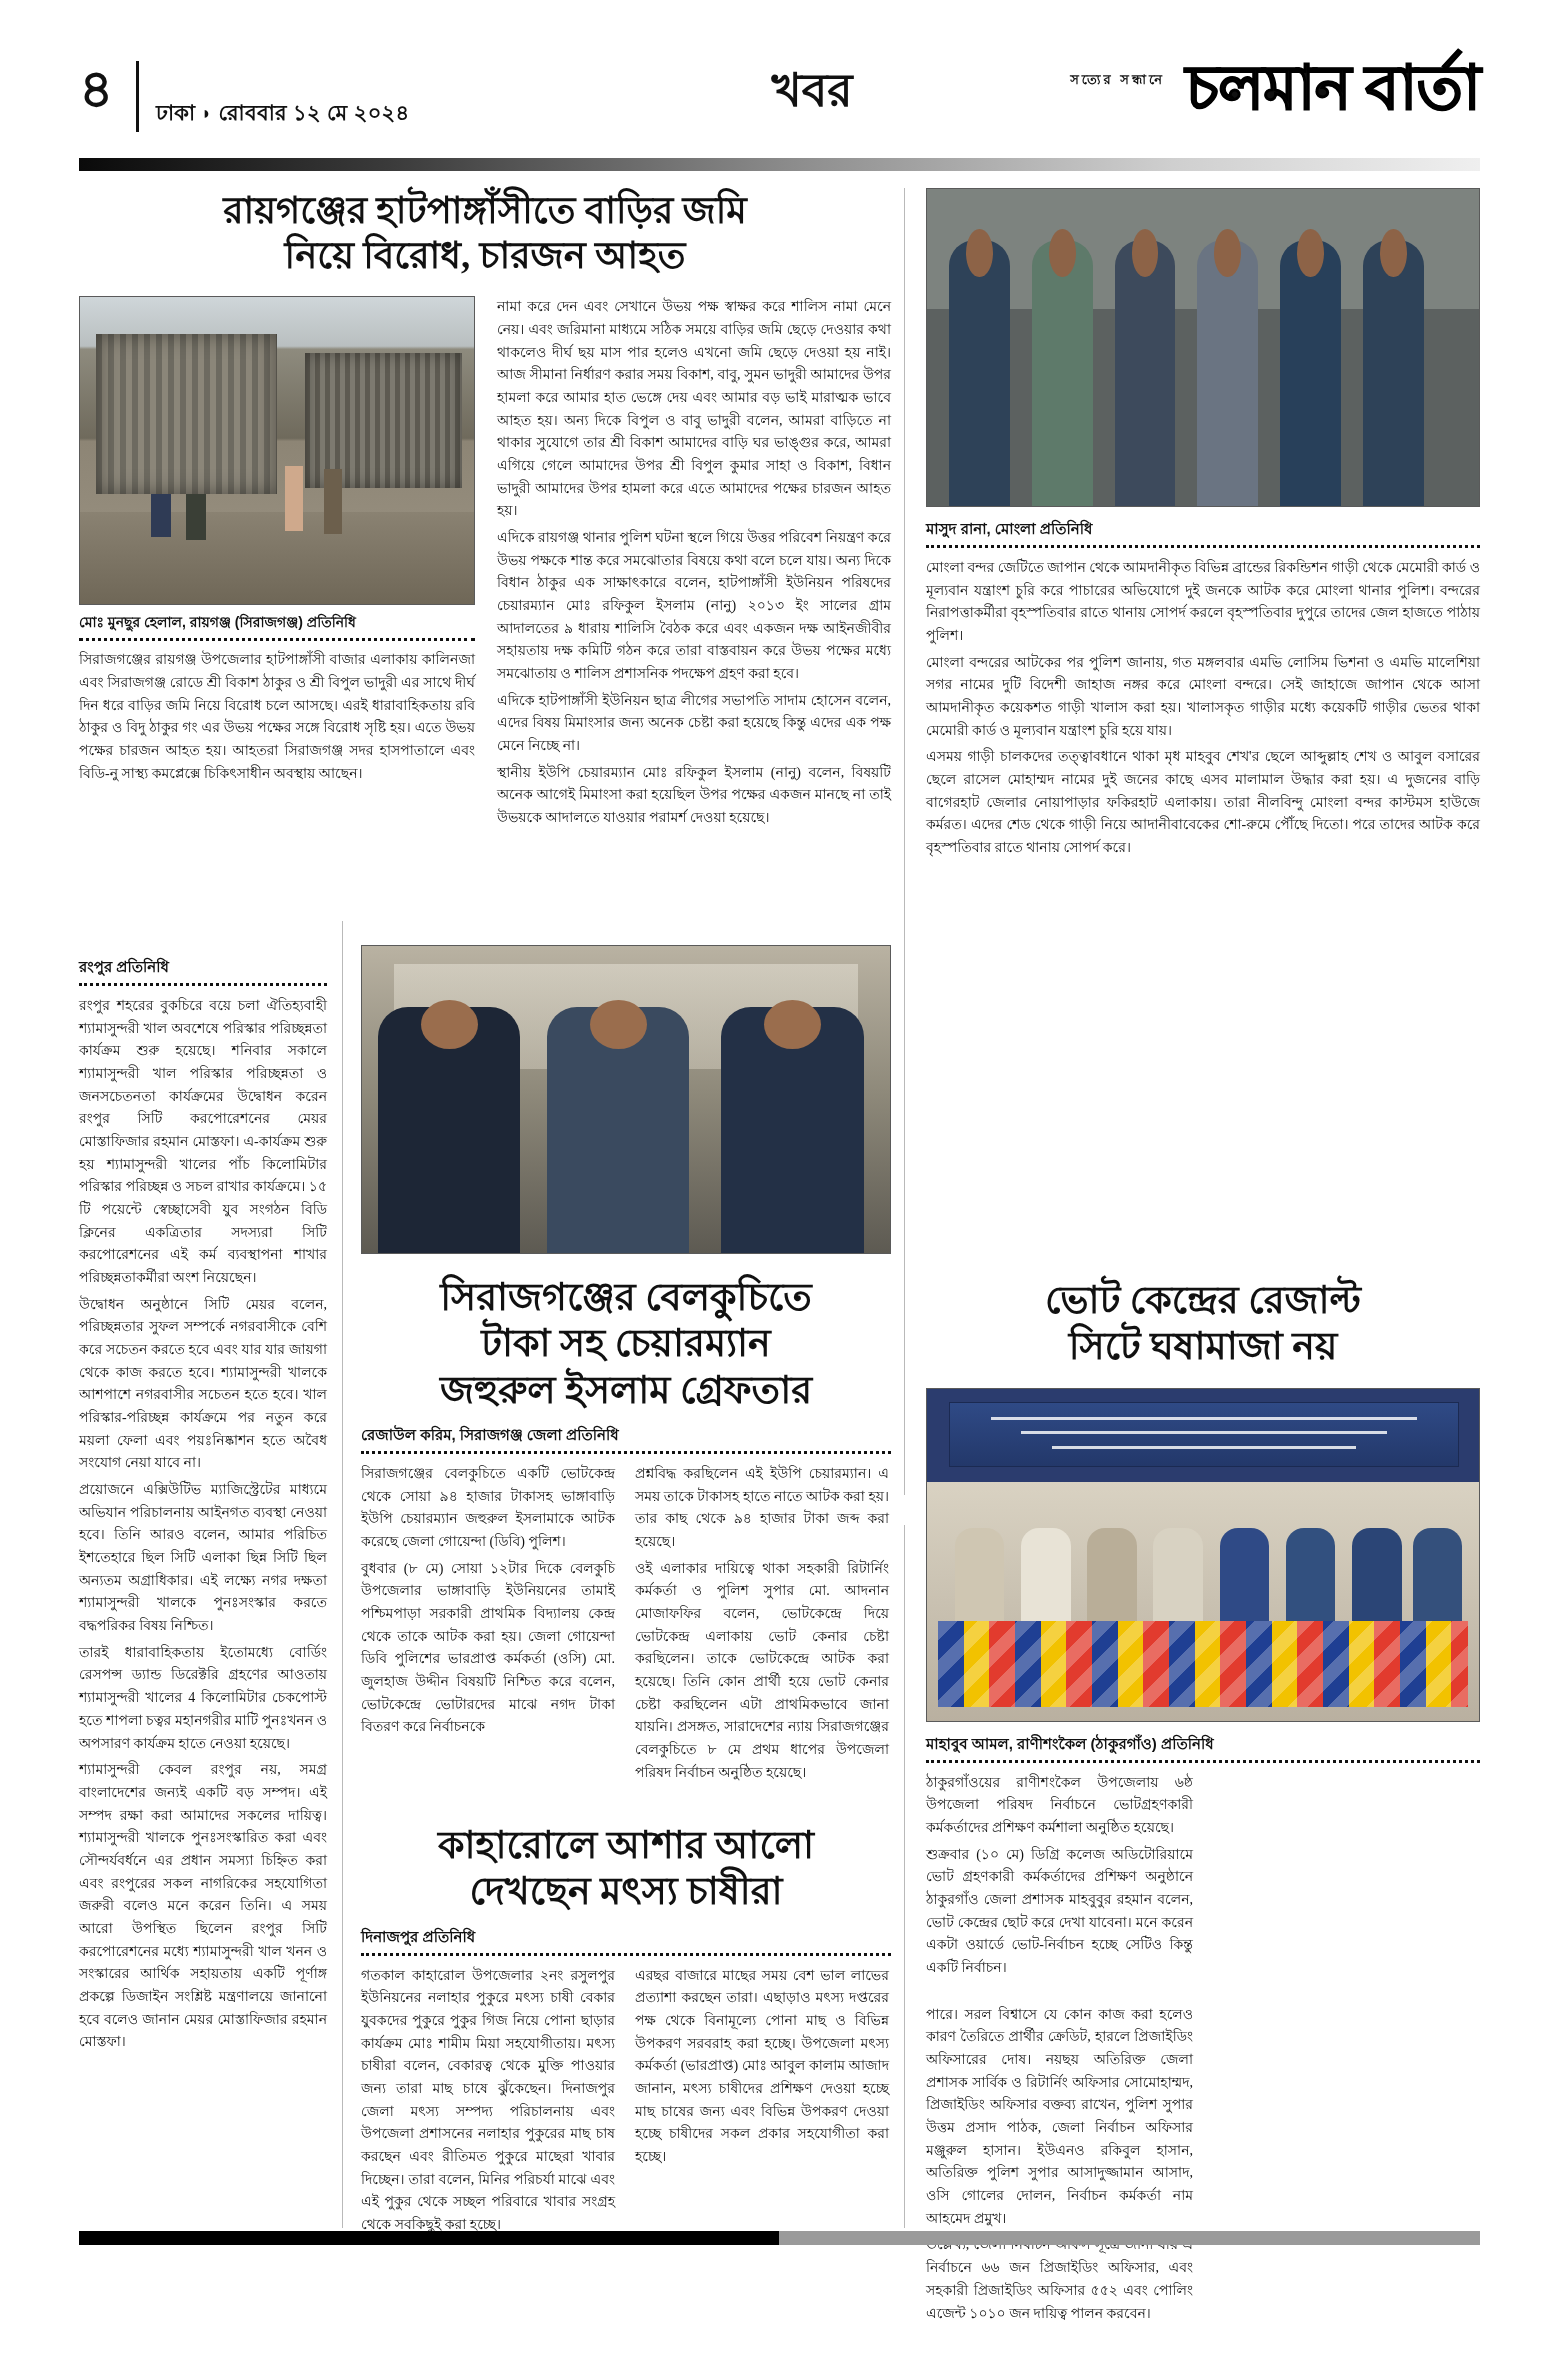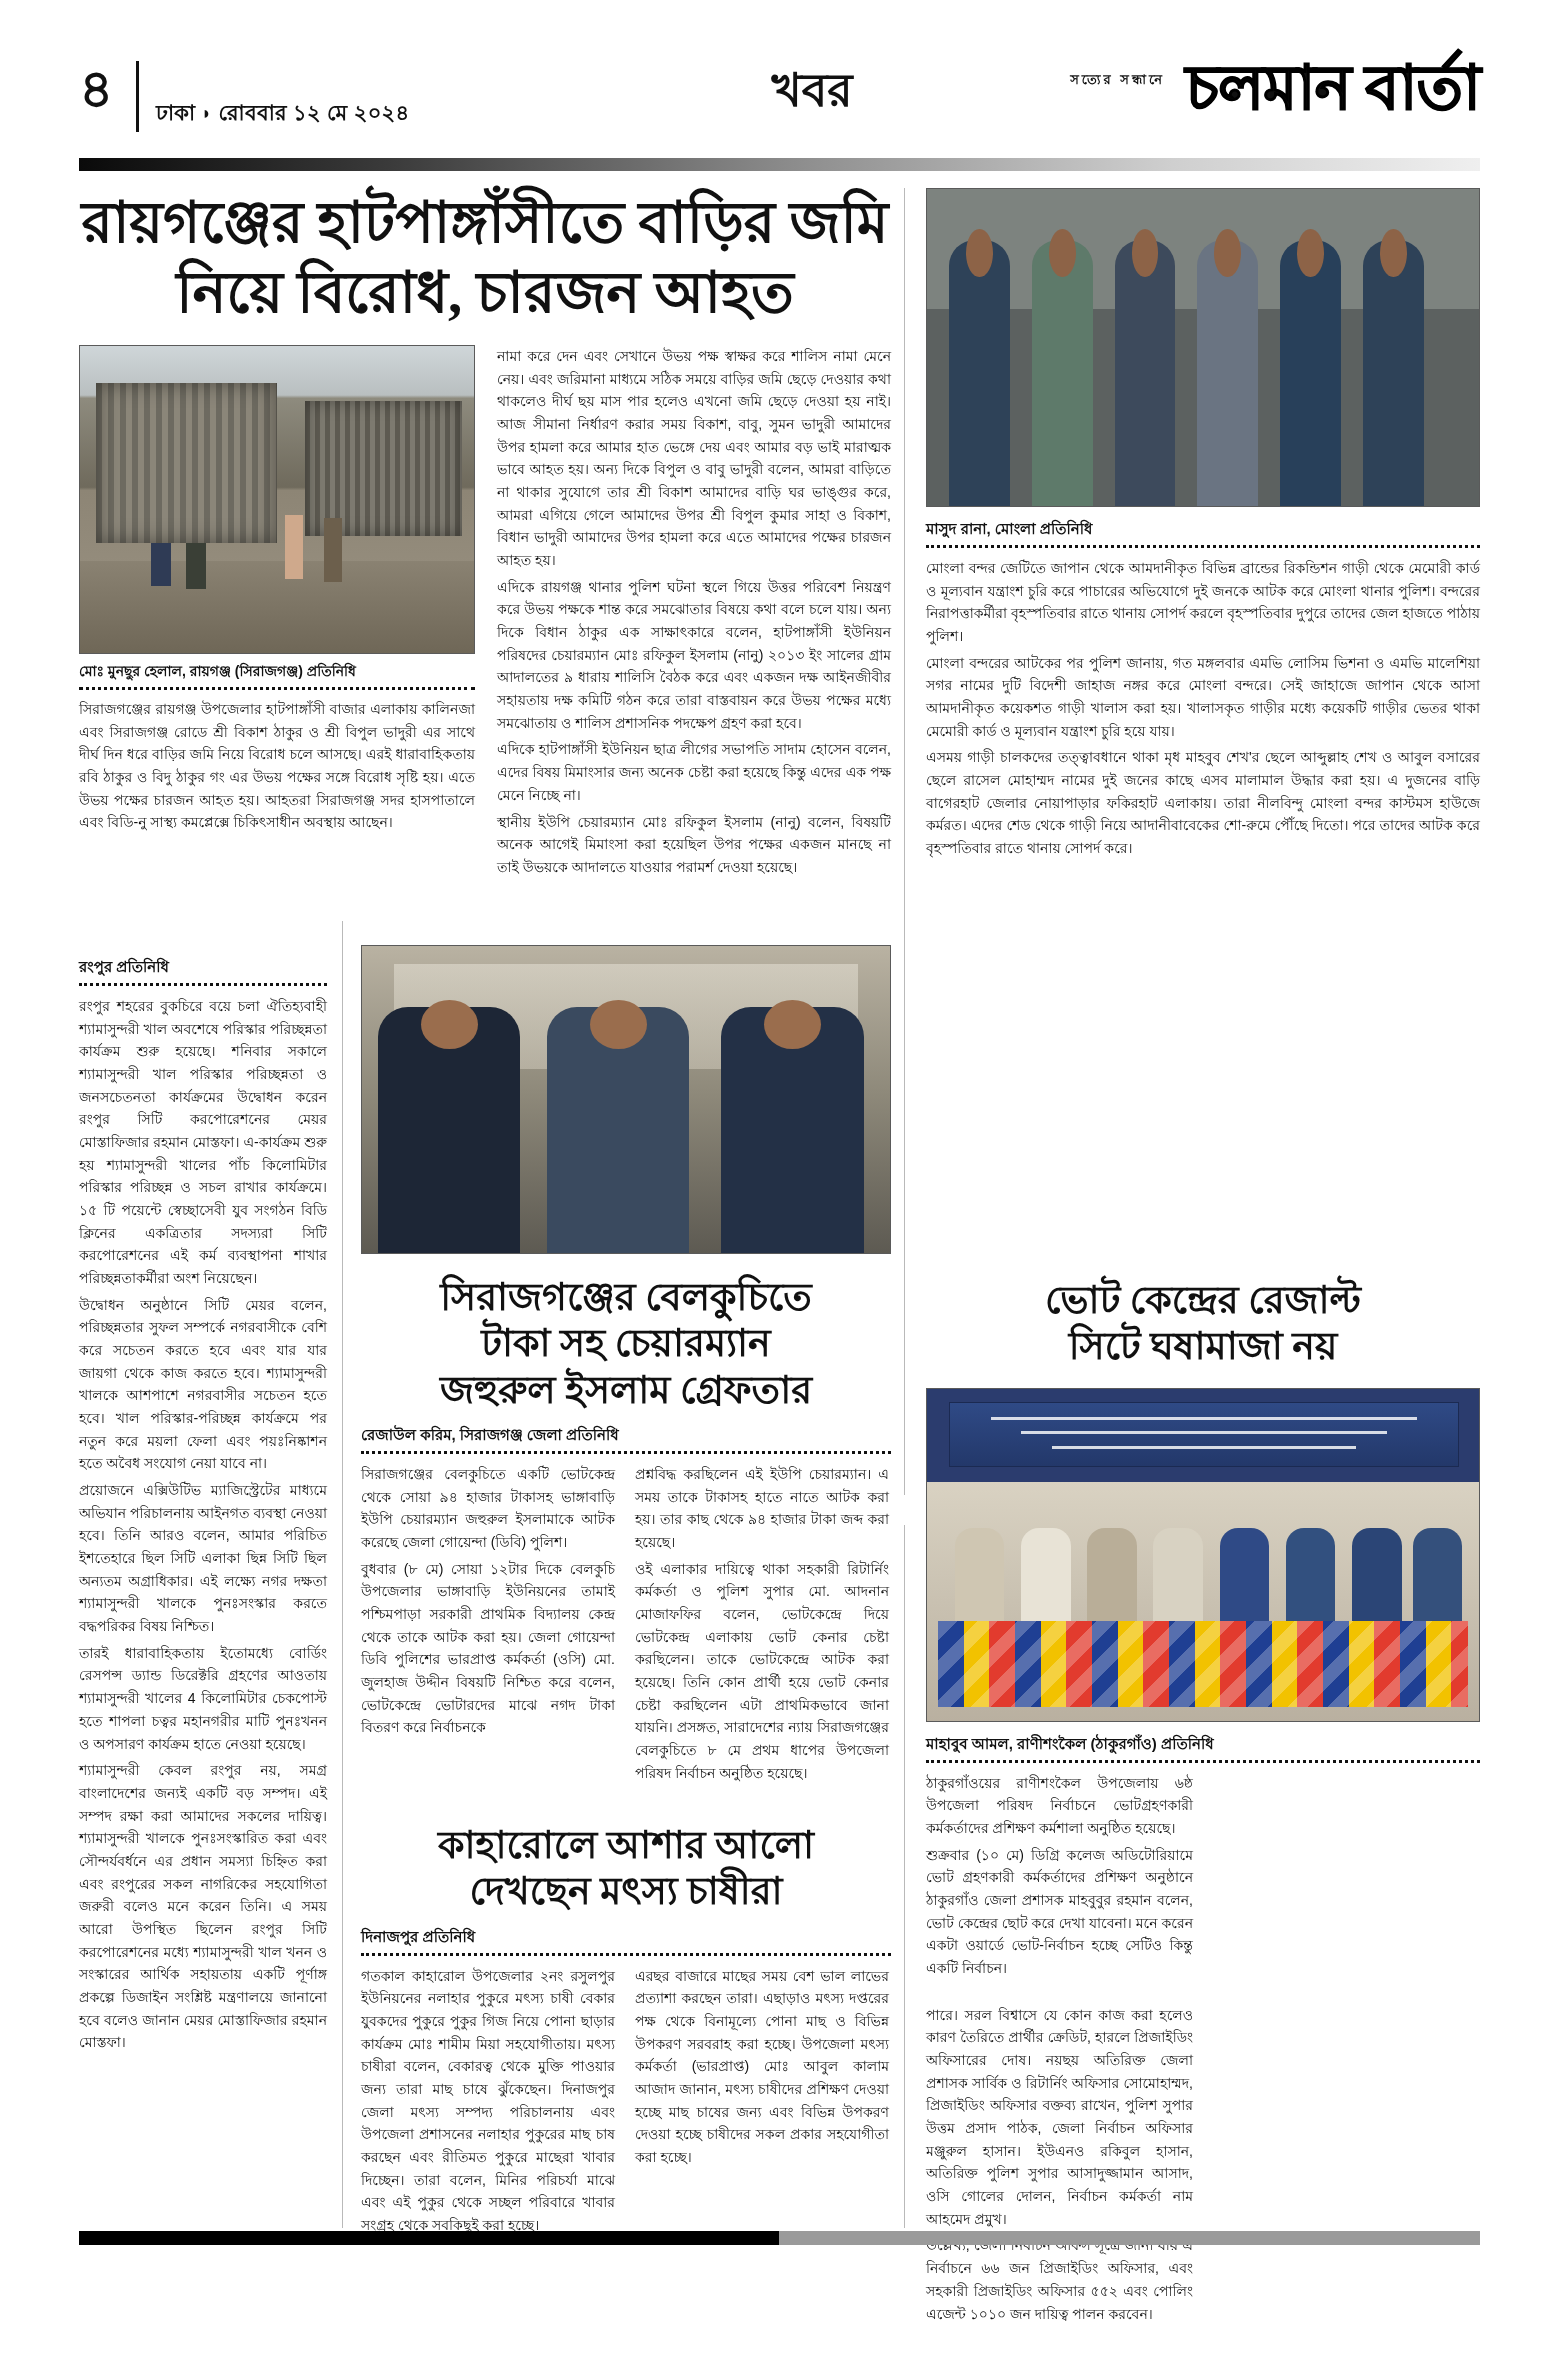--- a/index.html
+++ b/index.html
@@ -49,35 +49,35 @@
   }
 
   
   .col{position:absolute;}
   .vline{position:absolute;width:1px;background:#b9b9b9;}
 
   h1.hl{
     margin:0;text-align:center;font-weight:700;line-height:1.22;
     font-family:"Liberation Serif","DejaVu Serif",serif;
   }
-  .hl-xl{font-size:57px;}
+  .hl-xl{font-size:37px;}
   .hl-lg{font-size:38px;}
   .hl-md{font-size:34px;}
 
   .byline{
     font-size:15px;font-weight:700;padding-bottom:3px;
     border-bottom:3px dotted #111;margin:10px 0 9px 0;
   }
   .caption{
     font-size:14px;font-weight:700;padding-bottom:3px;
     border-bottom:3px dotted #111;margin:6px 0 8px 0;
   }
   .body{
     font-size:14px;line-height:1.62;text-align:justify;
-    text-justify:inter-word;hyphens:none;
+    text-justify:inter-word;hyphens:none;font-family:Liberation Serif, serif;
   }
   .body p{margin:0 0 4px 0;}
 
   
   .photo{position:relative;overflow:hidden;border:1px solid #5a5a5a;background:#8a8d84;}
 
   
   .ph1{background:
      linear-gradient(180deg,#cfd6d9 0%,#b9bfc0 16%,#8e8b7e 17%,#6f6a5c 46%,#8d8575 47%,#9c9484 100%);}
   .ph1:after{content:"";position:absolute;left:4%;top:12%;width:46%;height:52%;

